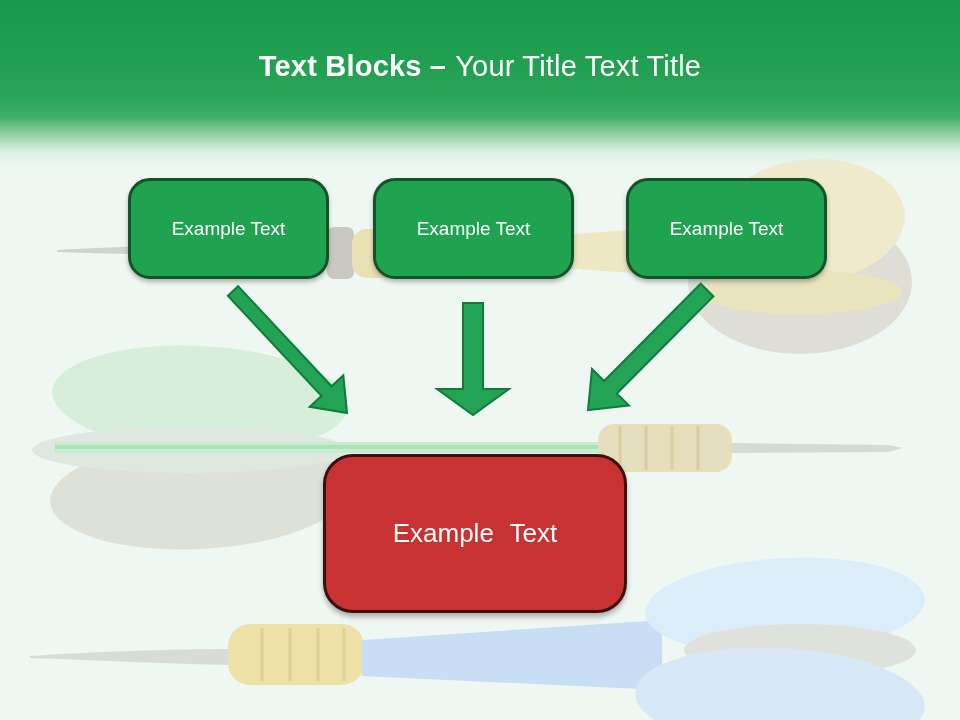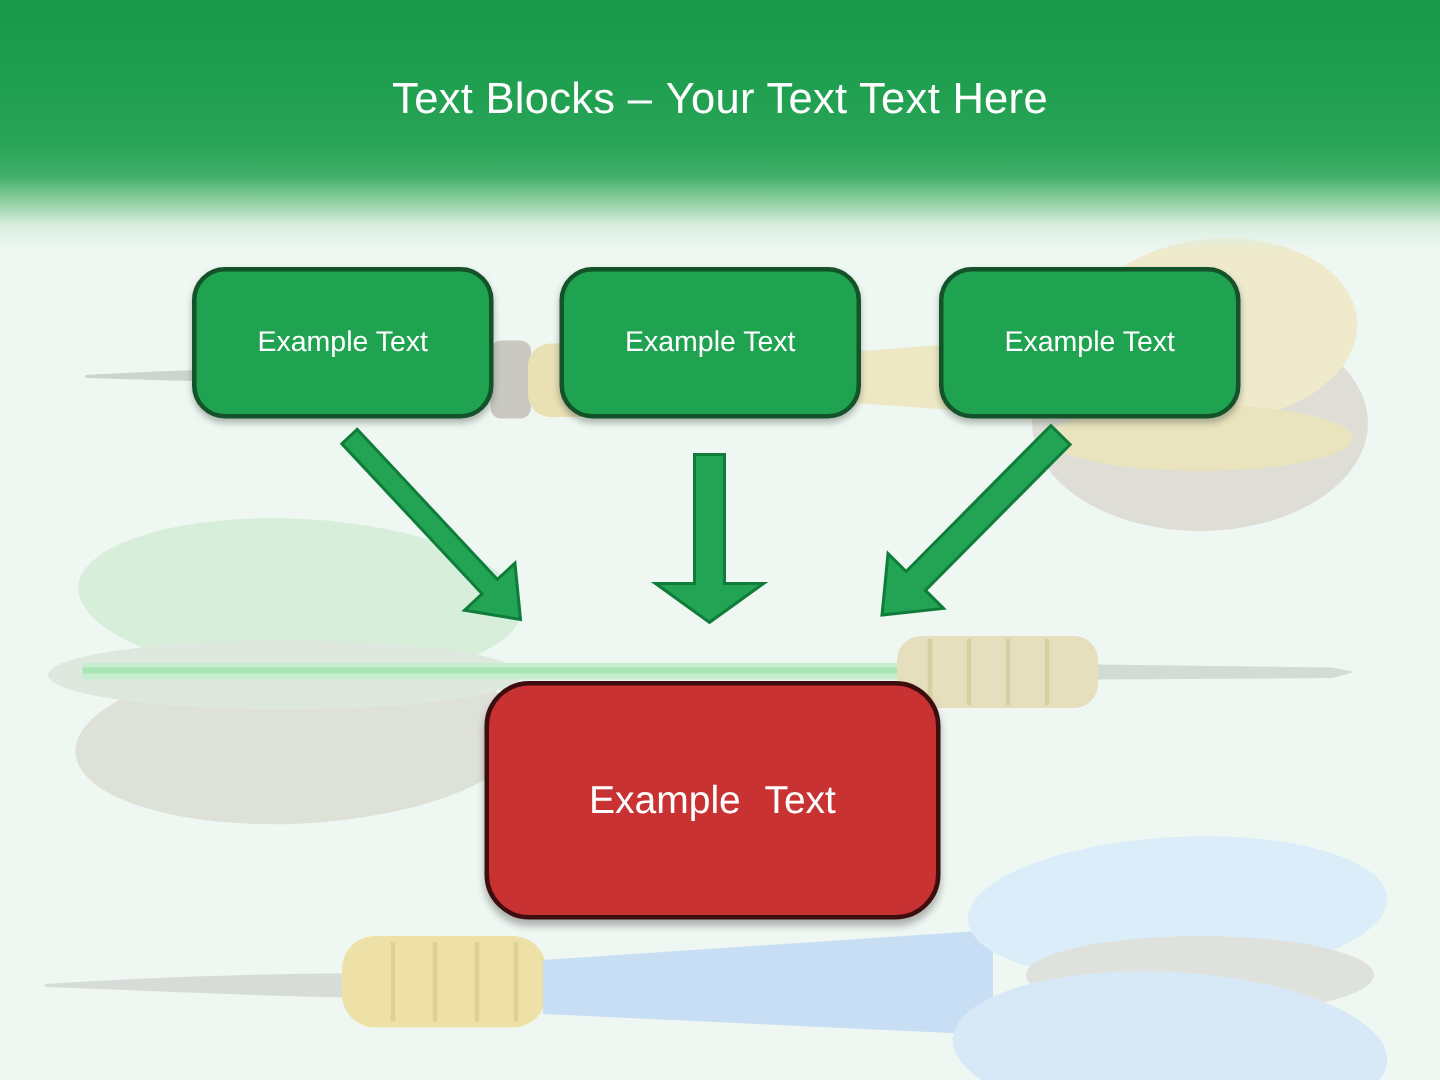--- a/index.html
+++ b/index.html
@@ -25,21 +25,21 @@
       #3FAE68 68%,
       #8FD0A2 78%,
       #DCF0E2 88%,
       rgba(240,247,242,0) 98%);
   }
   .title{
     position:absolute; left:0; top:50px; width:100%; margin:0;
     text-align:center; color:var(--title-color);
     font-size:29px; font-weight:400; letter-spacing:0.2px;
   }
-  .title-bold{font-weight:400;text-align:center;}
+  .title-bold{font-weight:700;text-align:center;}
   .title-rest{margin-left:9px; font-weight:400;}
   .gbox{
     position:absolute; top:178px; width:201px; height:101px; z-index:2;
     box-sizing:border-box; border:3px solid var(--box-green-border);
     border-radius:22px; background:var(--box-green);
     display:flex; align-items:center; justify-content:center;
     box-shadow:0 3px 4px rgba(50,60,50,0.35);
   }
   .gbox1{left:128px;} .gbox2{left:373px;} .gbox3{left:626px;}
   .gbox span{color:#ffffff; font-size:19px;}
@@ -97,21 +97,21 @@
       </g>
       <path d="M362,640 L662,620 L662,690 L362,676 Z" fill="#C8DEF4"></path>
       <ellipse cx="785" cy="606" rx="140" ry="48" fill="#DCEDFA" transform="rotate(-3 785 606)"></ellipse>
       <ellipse cx="800" cy="650" rx="116" ry="26" fill="#DFE2DC"></ellipse>
       <ellipse cx="780" cy="700" rx="145" ry="52" fill="#D7E9F7" transform="rotate(3 780 700)"></ellipse>
     </g>
   </svg>
 
   <div class="header">
     <h1 class="title">
-      <span class="title-bold">Text Blocks –</span><span class="title-rest">Your Text Text Here</span>
+      <span class="title-bold">Text Blocks –</span><span class="title-rest">Your Title Text Title</span>
     </h1>
   </div>
 
   <div class="gbox gbox1">
     <span>Example Text</span>
   </div>
   <div class="gbox gbox2">
     <span>Example Text</span>
   </div>
   <div class="gbox gbox3">

